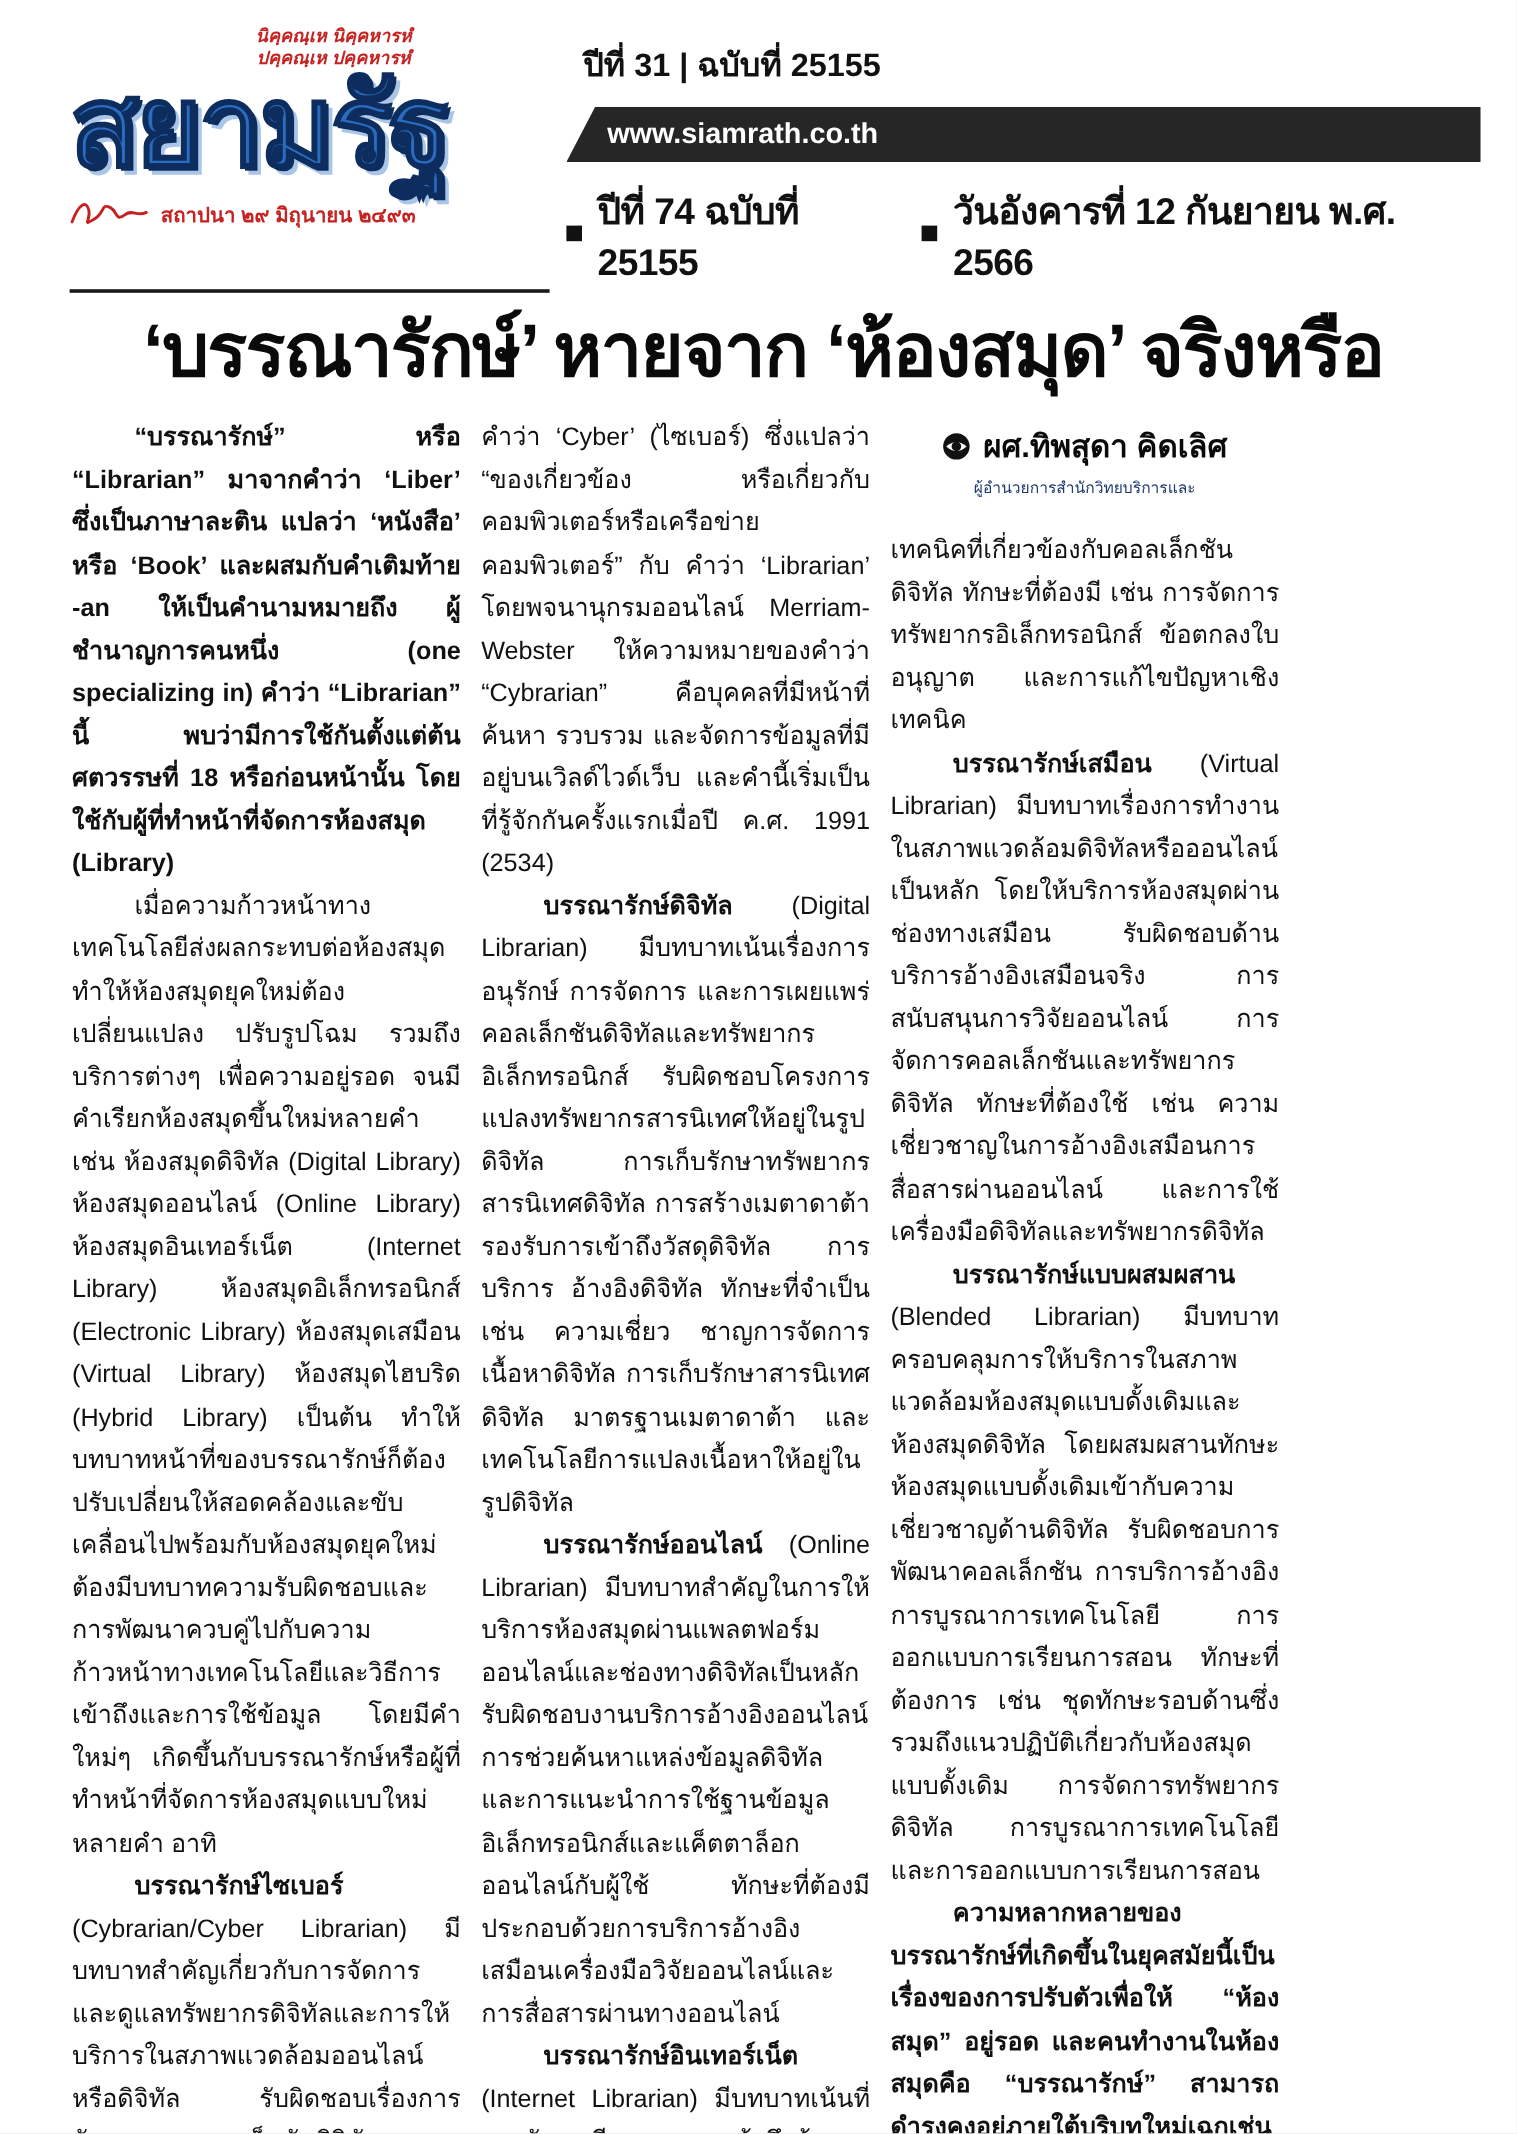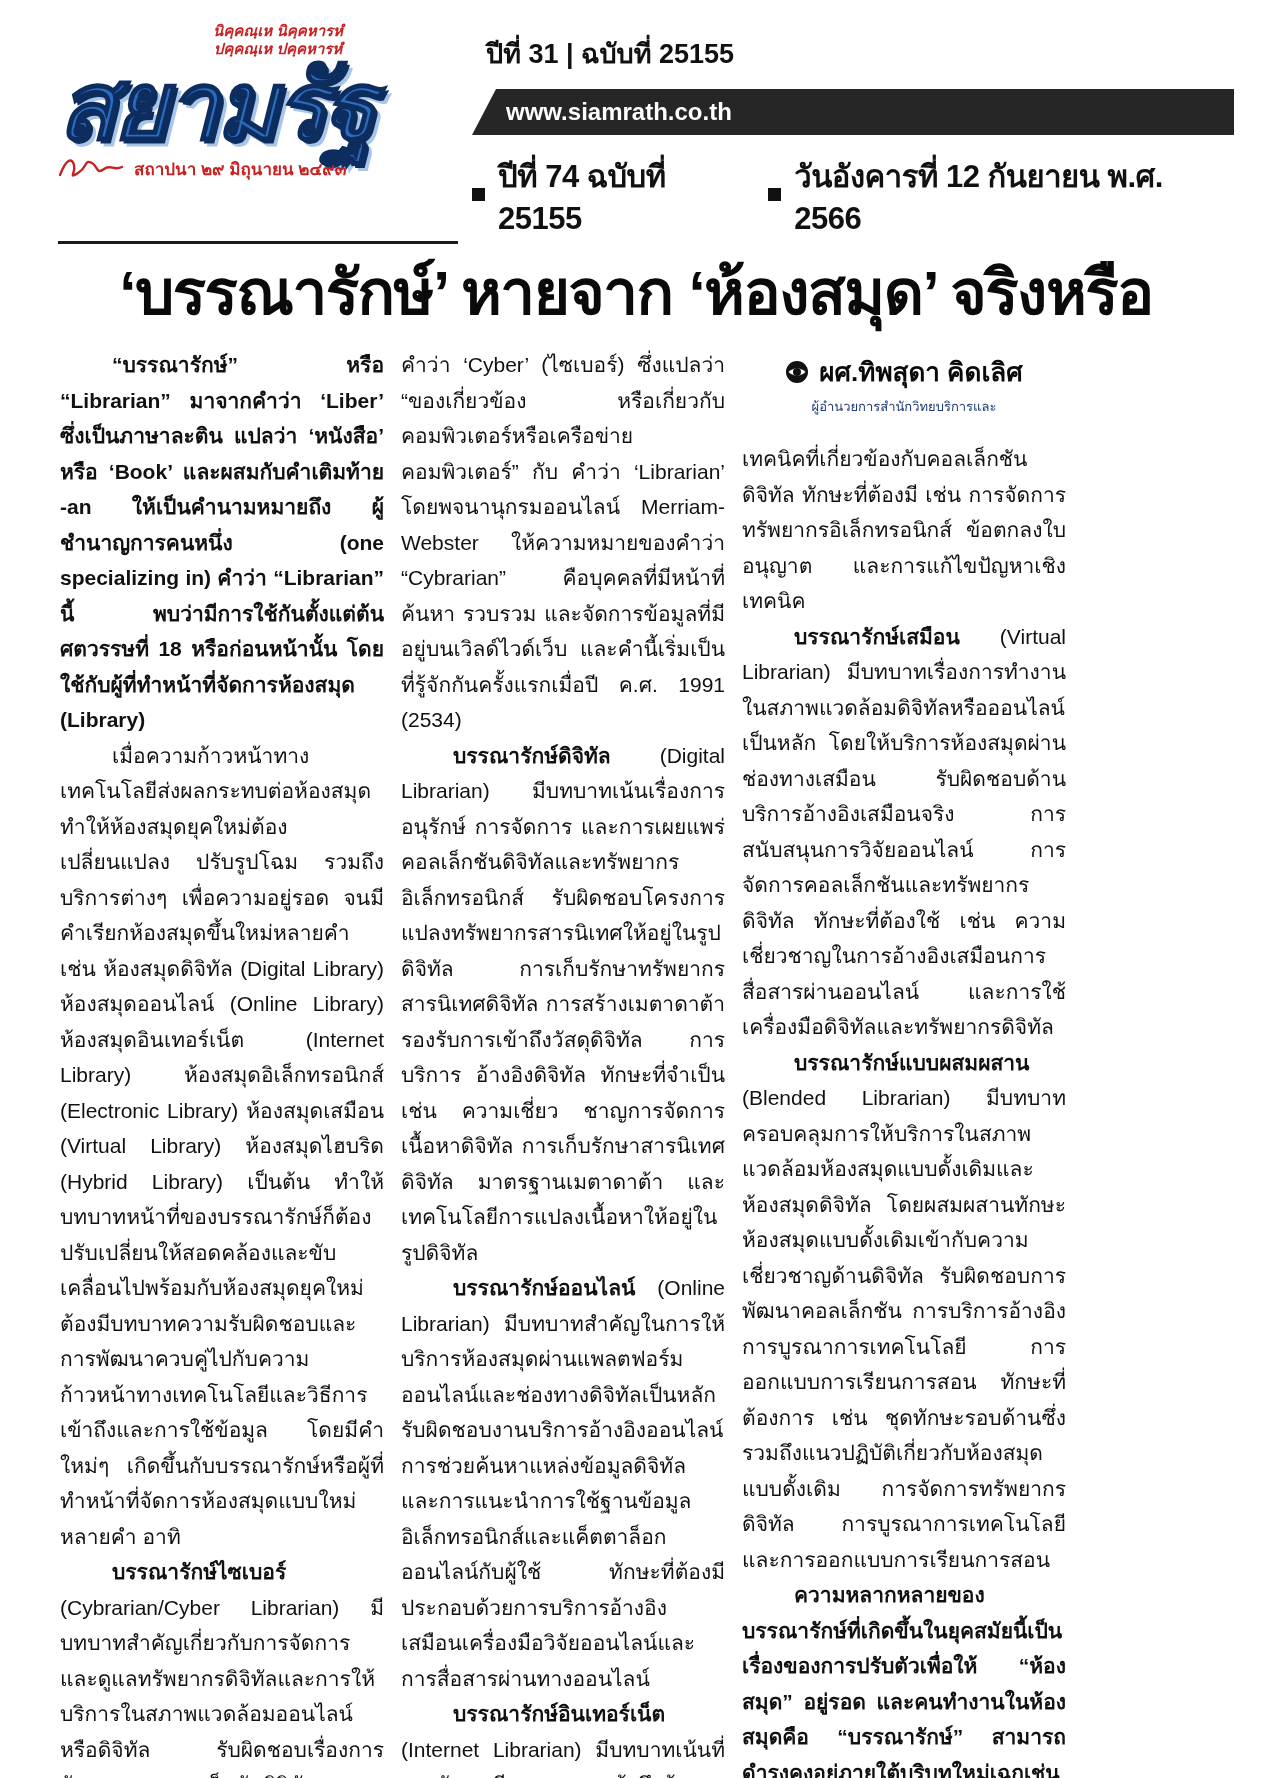--- a/index.html
+++ b/index.html
@@ -9,27 +9,27 @@
     font-family:"Liberation Sans",sans-serif;
   }
   
   .masthead{display:flex;align-items:flex-start;padding:22px 30px 0 58px;}
   .logo-block{width:370px;flex:0 0 auto;}
   .logo-motto{
     color:var(--motto_red,#c22);font-size:15px;font-weight:700;font-style:italic;
     line-height:1.2;text-align:center;margin-left:70px;
   }
   .logo-text{
-    font-size:95px;font-weight:800;font-style:italic;line-height:1.02;
+    font-size:95px;font-weight:800;line-height:1.02;
     color:var(--logo_blue,#2a6cc0);letter-spacing:-3px;white-space:nowrap;
     -webkit-text-stroke:2px var(--logo_outline,#0d2d5e);
     text-shadow:3px 3px 0 var(--logo_outline,#0d2d5e),6px 6px 0 #a9c6e8;
   }
   .established{
-    display:flex;align-items:flex-start;gap:10px;
+    display:flex;align-items:flex-start;gap:10px;margin-top:10px;
     color:var(--motto_red,#c22);font-size:17px;font-weight:700;
   }
   .head-right{flex:1;margin-left:44px;padding-top:10px;}
   .issue-top{font-size:27px;font-weight:700;margin-left:14px;}
   .web-bar{
     margin-top:14px;background:var(--bar_black,#262626);color:#fff;
     font-size:24px;font-weight:700;padding:9px 10px 9px 34px;
     clip-path:polygon(24px 0,100% 0,100% 100%,0 100%);
   }
   .issue-line{

